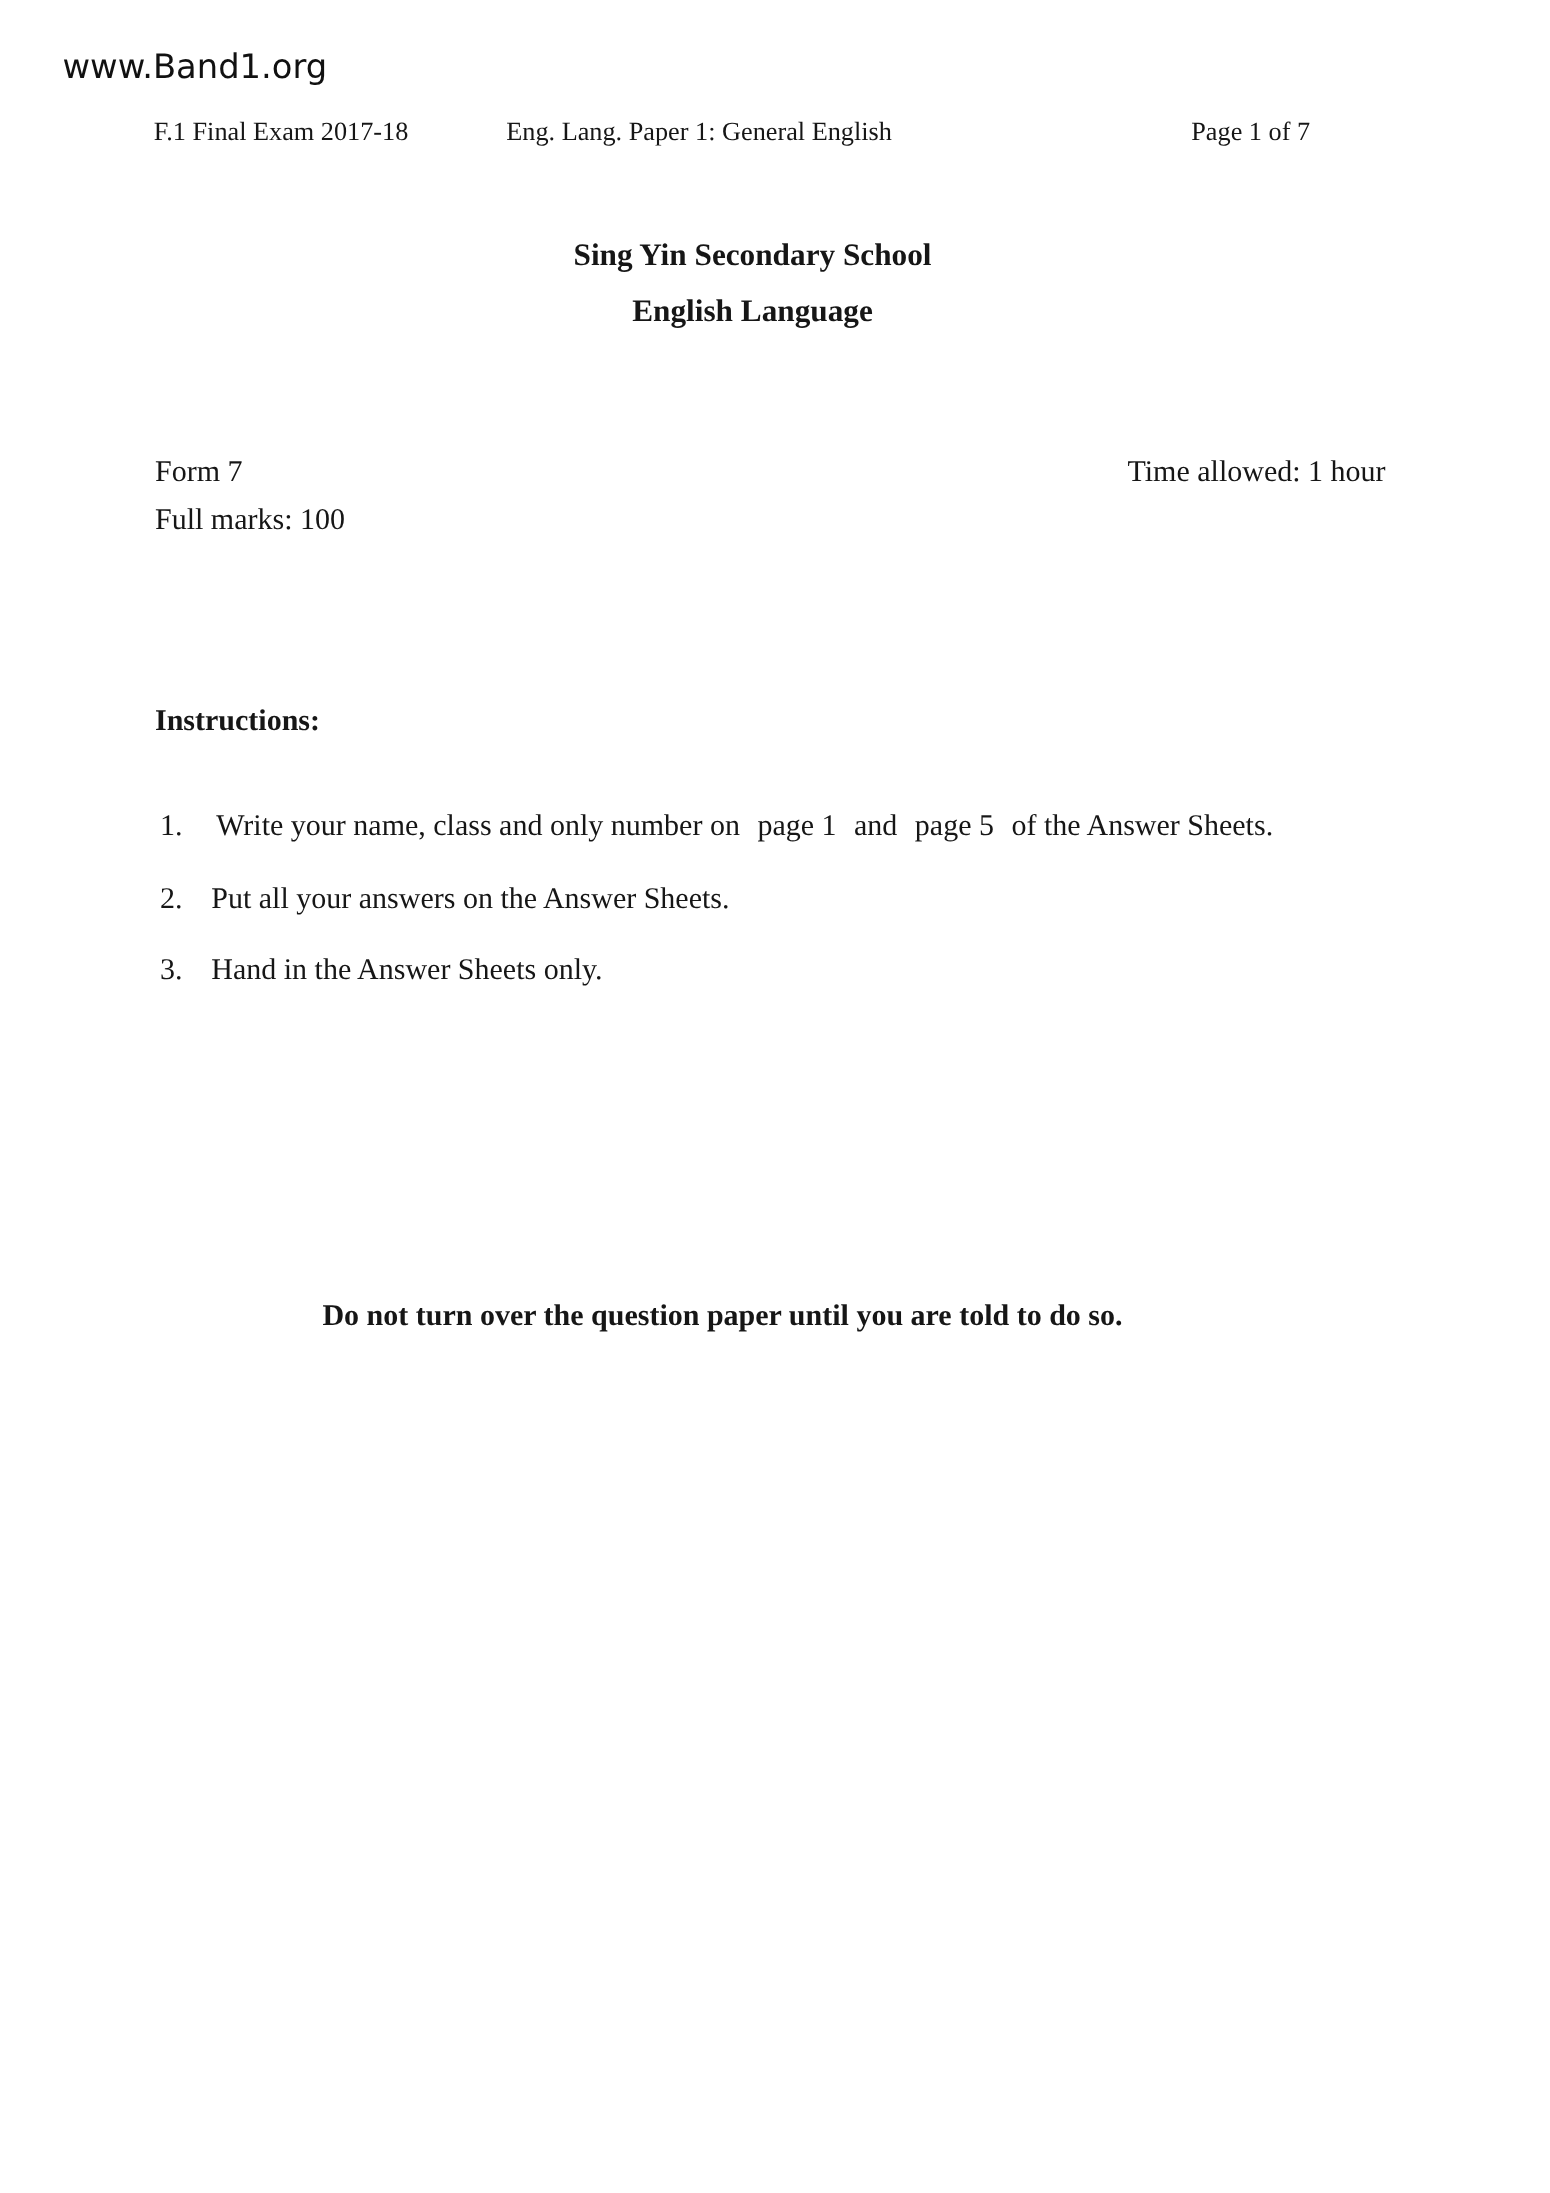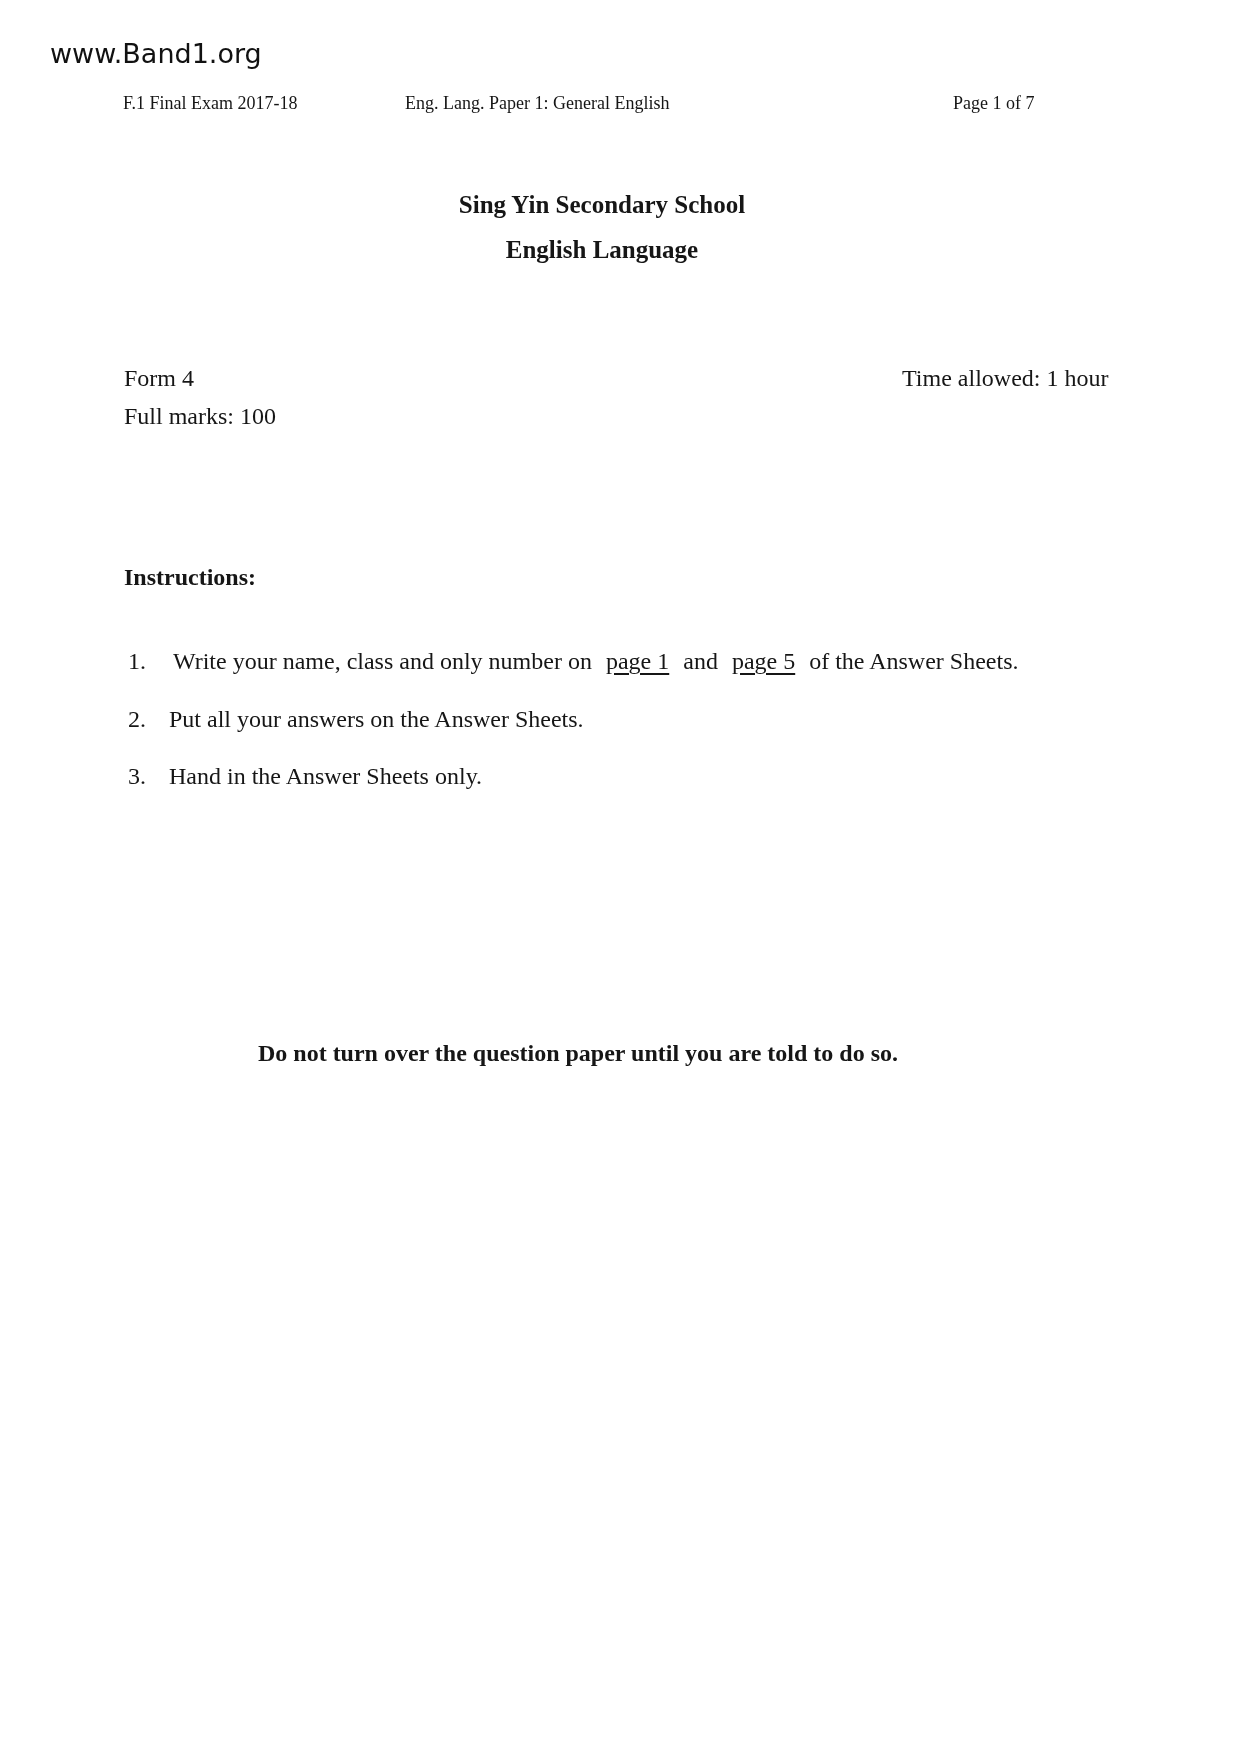--- a/index.html
+++ b/index.html
@@ -15,21 +15,21 @@
   }
   .abs { position: absolute; white-space: nowrap; }
 
   .watermark {
     left: 38px; top: 26px;
     font-family: "DejaVu Sans", "Liberation Sans", sans-serif;
     font-size: 27px;
     color: #111111;
   }
 
-  .hdr { font-size: 18px; top: 81px; }
+  .hdr { font-size: 21px; top: 81px; }
   .hdr-left   { left: 111px; }
   .hdr-center { left: 393px; }
   .hdr-right  { left: 941px; }
 
   .title-block {
     position: absolute;
     left: 0; top: 170px;
     width: 1188px;
     text-align: center;
     font-size: 25px;
@@ -53,21 +53,20 @@
     left: 112px;
     font-size: 24px;
     display: flex;
     white-space: nowrap;
   }
   .item-1 { top: 632px; }
   .item-2 { top: 690px; }
   .item-3 { top: 747px; }
   .list-num { display: inline-block; width: 41px; }
   .u {
-    text-decoration: underline;
     text-underline-offset: 4px;
     text-decoration-thickness: 2px;
   }
 
   .notice {
     position: absolute;
     left: 0; top: 1028px;
     width: 1140px;
     text-align: center;
     font-size: 24px;
@@ -83,21 +82,21 @@
 
   <div class="abs hdr hdr-left">F.1 Final Exam 2017-18</div>
   <div class="abs hdr hdr-center">Eng. Lang. Paper 1: General English</div>
   <div class="abs hdr hdr-right">Page 1 of 7</div>
 
   <div class="title-block">
     <div>Sing Yin Secondary School</div>
     <div>English Language</div>
   </div>
 
-  <div class="abs meta form-level">Form 4</div>
+  <div class="abs meta form-level">Form 7</div>
   <div class="abs meta time-allowed">Time allowed: 1 hour</div>
   <div class="abs meta full-marks">Full marks: 100</div>
 
   <div class="abs instructions-heading">Instructions:</div>
 
   <div class="list-item item-1">
     <span class="list-num">1.</span>
     <span><span>Write your name, class and only number on </span><span class="u">page 1</span><span> and </span><span class="u">page 5</span><span> of the Answer Sheets.</span></span>
   </div>
 

